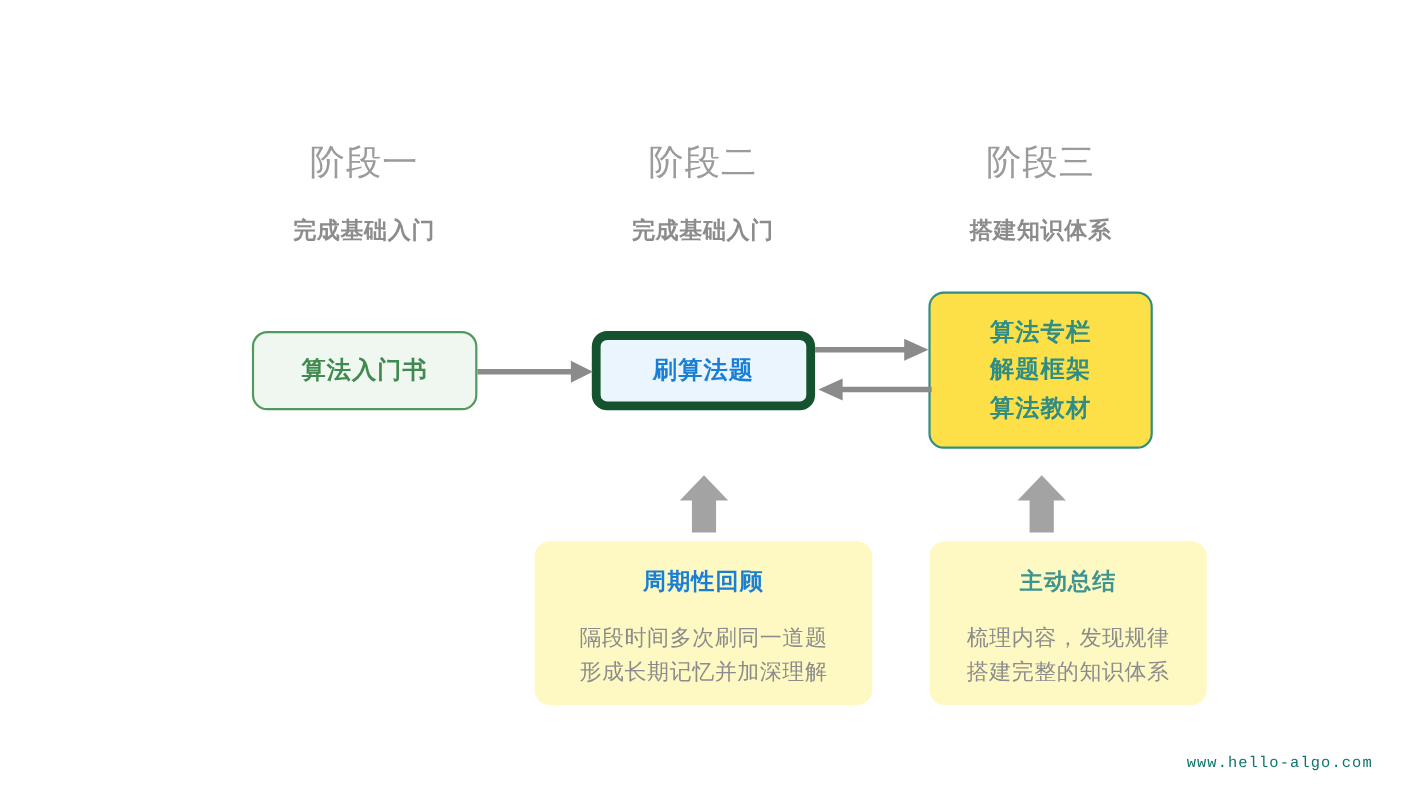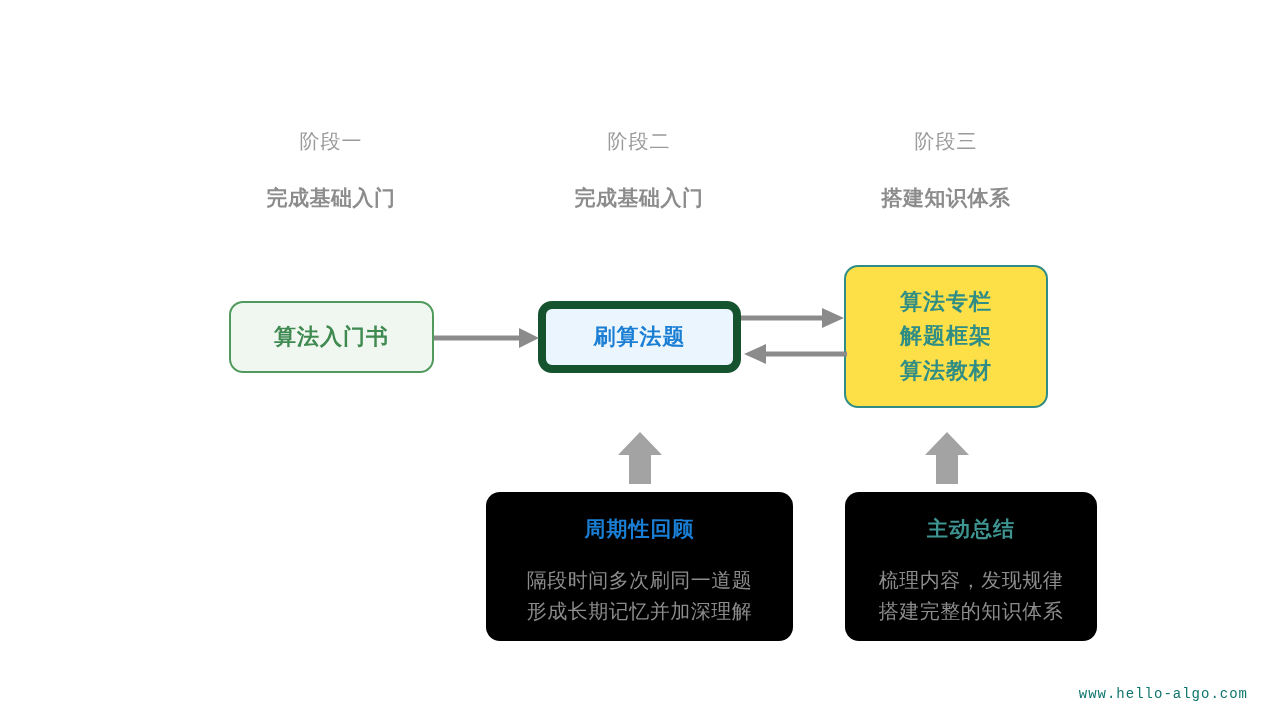--- a/index.html
+++ b/index.html
@@ -19,21 +19,21 @@
     height: 720px;
   }
 
   
   .phase-col {
     position: absolute;
     text-align: center;
     width: 260px;
   }
   .phase-title {
-    font-size: 20px;
+    font-size: 32px;
     font-weight: 400;
     color: #9b9b9b;
     letter-spacing: 1px;
     line-height: 1;
     white-space: nowrap;
   }
   .phase-sub {
     margin-top: 36px;
     font-size: 21px;
     font-weight: bold;
@@ -74,21 +74,21 @@
     font-size: 22px;
   }
   .node-teal .line {
     line-height: 1.55;
   }
 
   
   .card {
     position: absolute;
     box-sizing: border-box;
-    background: #000000;
+    background: #fef9c3;
     border-radius: 14px;
     display: flex;
     flex-direction: column;
     align-items: center;
     padding-top: 26px;
   }
   .card-title {
     font-size: 21px;
     font-weight: bold;
     letter-spacing: 1px;

